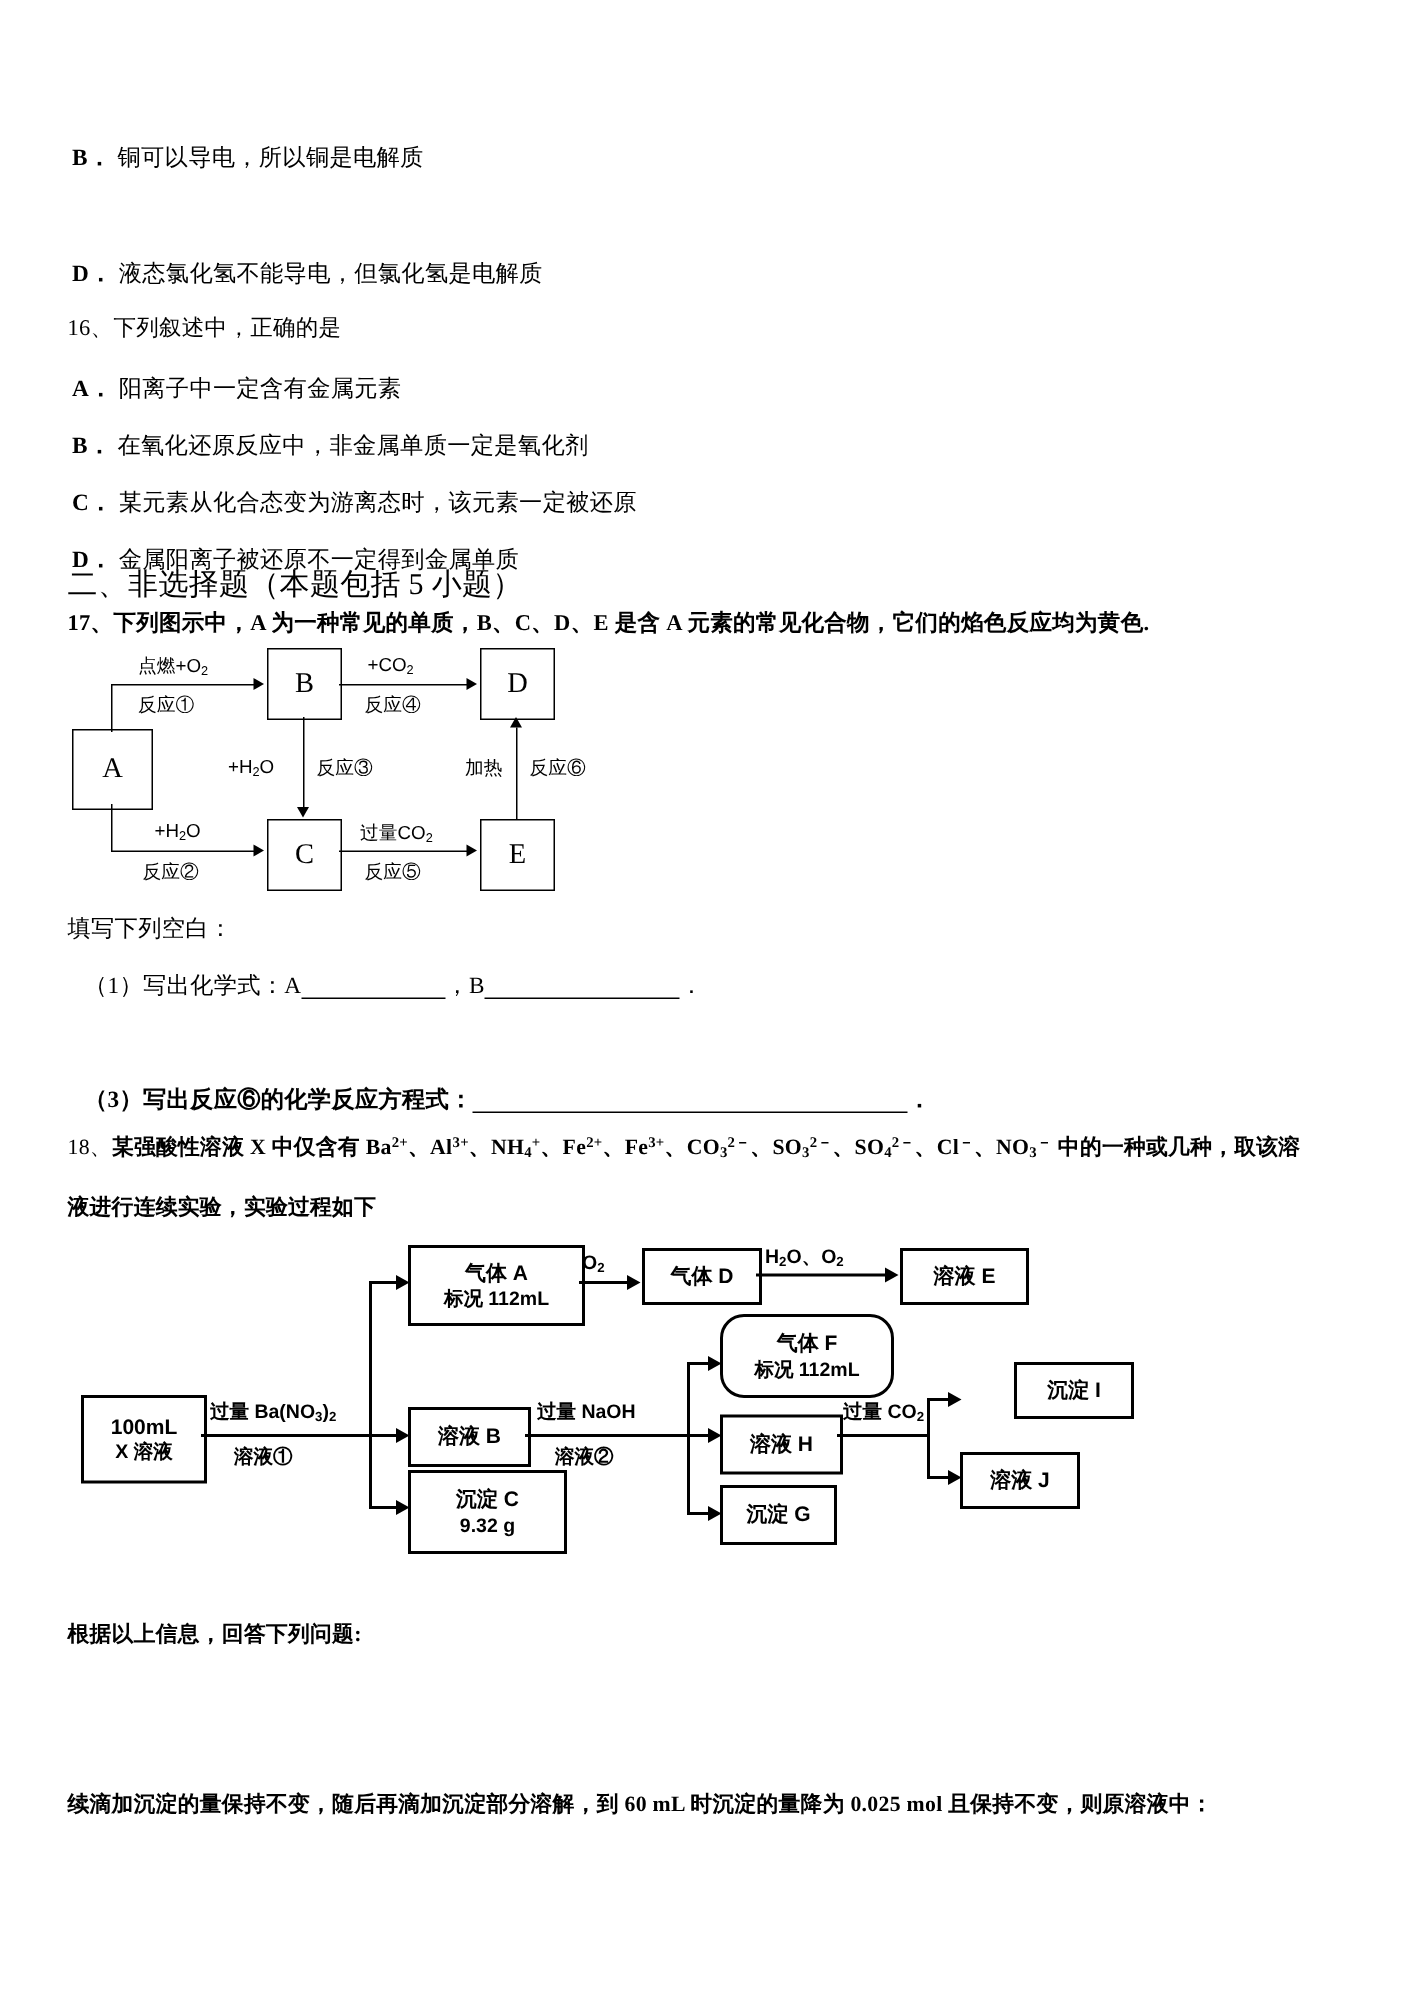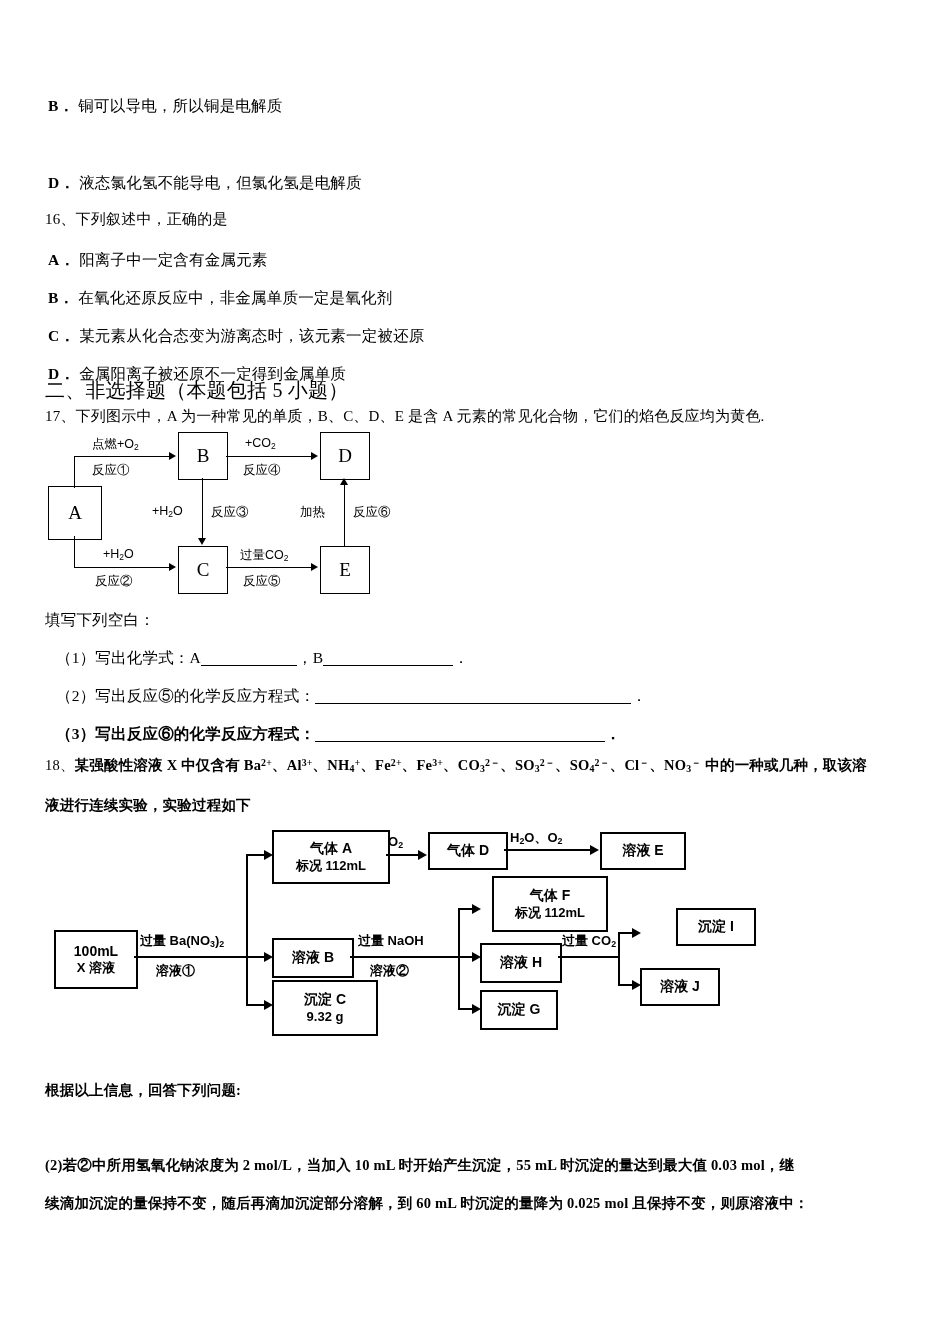--- a/index.html
+++ b/index.html
@@ -168,21 +168,21 @@
     <span class="opt-letter">B．</span>
     <span>在氧化还原反应中，非金属单质一定是氧化剂</span>
   </div>
   <div class="txt" style="left:48px; top:366px;">
     <span class="opt-letter">D．</span>
     <span>金属阳离子被还原不一定得到金属单质</span>
   </div>
 
   <div class="txt" style="left:45px; top:380px; font-size:20px;">二、非选择题（本题包括 5 小题）</div>
 
-  <div class="txt q-num" style="left:45px; top:409px;">
+  <div class="txt q-num" style="left:45px; top:409px;font-weight:bold;">
     <span>17、</span><span>下列图示中，A 为一种常见的单质，B、C、D、E 是含 A 元素的常见化合物，它们的焰色反应均为黄色.</span>
   </div>
 
   <div id="diagram1">
 
     <div class="dbox" style="left:0px; top:58px; width:52px; height:52px;">A</div>
     <div class="dbox" style="left:130px; top:4px; width:48px; height:46px;">B</div>
     <div class="dbox" style="left:130px; top:118px; width:48px; height:46px;">C</div>
     <div class="dbox" style="left:272px; top:4px; width:48px; height:46px;">D</div>
     <div class="dbox" style="left:272px; top:118px; width:48px; height:46px;">E</div>
@@ -209,33 +209,30 @@
     <div class="lbl" style="left:197px; top:8px;">+CO<sub>2</sub></div>
     <div class="lbl" style="left:195px; top:34px;">反应④</div>
 
     <div class="ln hline" style="left:178px; top:139px; width:86px;"></div>
     <div class="arrow-r" style="left:263px; top:135px;"></div>
     <div class="lbl" style="left:192px; top:119px;">过量CO<sub>2</sub></div>
     <div class="lbl" style="left:195px; top:145px;">反应⑤</div>
 
     <div class="ln vline" style="left:296px; top:57px; height:61px;"></div>
     <div class="arrow-u" style="left:292px; top:50px;"></div>
-    <div class="lbl" style="left:252px; top:76px;">加热</div>
+    <div class="lbl" style="left:262px; top:76px;">加热</div>
     <div class="lbl" style="left:305px; top:76px;">反应⑥</div>
   </div>
 
   <div class="txt" style="left:45px; top:612px;">填写下列空白：</div>
 
   <div class="txt" style="left:56px; top:650px;">
     <span>（1）写出化学式：A</span><span class="blank-line" style="width:96px;"></span><span>，B</span><span class="blank-line" style="width:130px;"></span><span>．</span>
   </div>
 
-  <div class="txt" style="left:56px; top:688px;">
-    <span>（2）写出反应⑤的化学反应方程式：</span><span class="blank-line" style="width:316px;"></span><span>．</span>
-  </div>
 
   <div class="txt" style="left:56px; top:726px;font-weight:bold;">
     <span>（3）写出反应⑥的化学反应方程式：</span><span class="blank-line" style="width:290px;"></span><span>．</span>
   </div>
 
   <div class="txt bold" style="left:45px; top:758px; font-size:14.5px;">
     <span style="font-weight:normal;">18、</span><span>某强酸性溶液 X 中仅含有 </span><span>Ba<sup>2+</sup>、Al<sup>3+</sup>、NH<sub>4</sub><sup>+</sup>、Fe<sup>2+</sup>、Fe<sup>3+</sup>、CO<sub>3</sub><sup>2－</sup>、SO<sub>3</sub><sup>2－</sup>、SO<sub>4</sub><sup>2－</sup>、Cl<sup>－</sup>、NO<sub>3</sub><sup>－</sup></span><span> 中的一种或几种，取该溶</span>
   </div>
   <div class="txt bold" style="left:45px; top:798px; font-size:14.5px;">液进行连续实验，实验过程如下</div>
 
@@ -287,21 +284,21 @@
     </div>
 
     <div class="ln hline" style="left:302px; top:128px; width:110px;"></div>
     <div class="lbl" style="left:310px; top:104px;">过量 NaOH</div>
     <div class="lbl" style="left:322px; top:134px;">溶液②</div>
 
     <div class="ln vline" style="left:410px; top:80px; height:100px;"></div>
 
     <div class="ln hline" style="left:410px; top:80px; width:18px;"></div>
     <div class="arrow-r" style="left:424px; top:76px;"></div>
-    <div class="dbox" style="left:444px; top:48px; width:112px; height:52px;">
+    <div class="dbox" style="left:432px; top:48px; width:112px; height:52px;border-radius:16px;">
       <span>气体 F</span>
       <span class="l2">标况 112mL</span>
     </div>
 
     <div class="ln hline" style="left:410px; top:128px; width:18px;"></div>
     <div class="arrow-r" style="left:424px; top:124px;"></div>
     <div class="dbox" style="left:432px; top:115px; width:78px; height:36px;">
       <span>溶液 H</span>
     </div>
 
@@ -325,16 +322,15 @@
     <div class="ln hline" style="left:570px; top:156px; width:18px;"></div>
     <div class="arrow-r" style="left:584px; top:152px;"></div>
     <div class="dbox" style="left:592px; top:140px; width:76px; height:34px;">
       <span>溶液 J</span>
     </div>
   </div>
 
   <div class="txt bold" style="left:45px; top:1083px; font-size:14.5px;">根据以上信息，回答下列问题:</div>
 
 
-  <div class="txt bold" style="left:45px; top:1158px; font-size:14.5px;">(2)若②中所用氢氧化钠浓度为 2 mol/L，当加入 10 mL 时开始产生沉淀，55 mL 时沉淀的量达到最大值 0.03 mol，继</div>
   <div class="txt bold" style="left:45px; top:1196px; font-size:14.5px;">续滴加沉淀的量保持不变，随后再滴加沉淀部分溶解，到 60 mL 时沉淀的量降为 0.025 mol 且保持不变，则原溶液中：</div>
 
 </div>
 
 </body></html>

